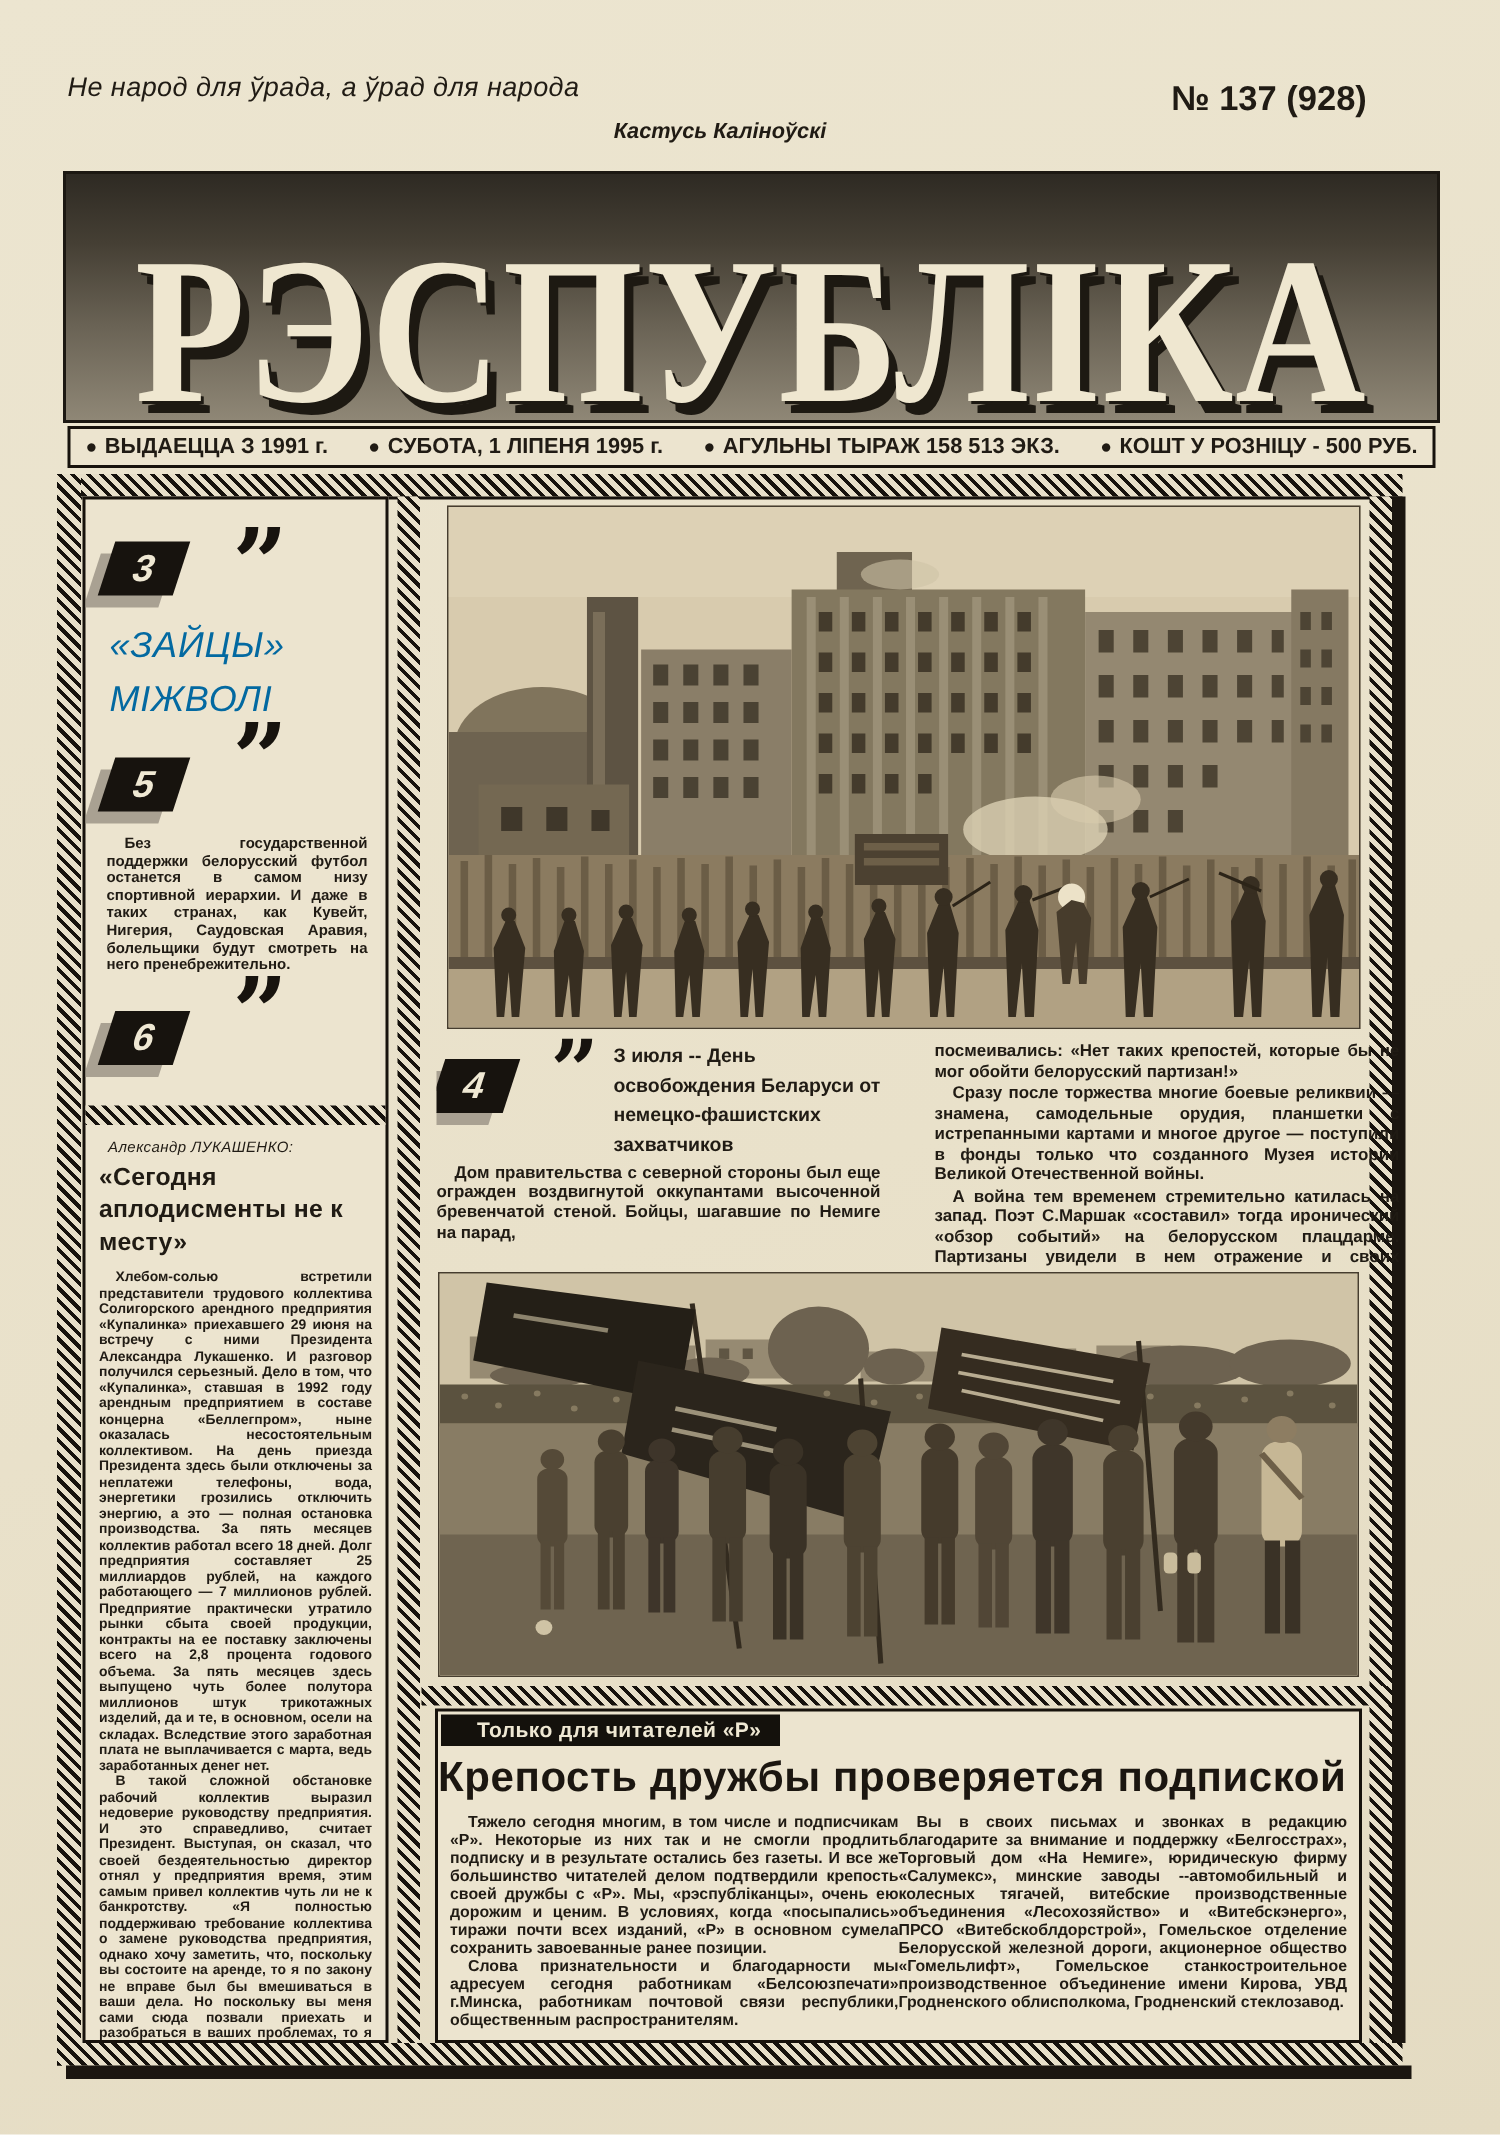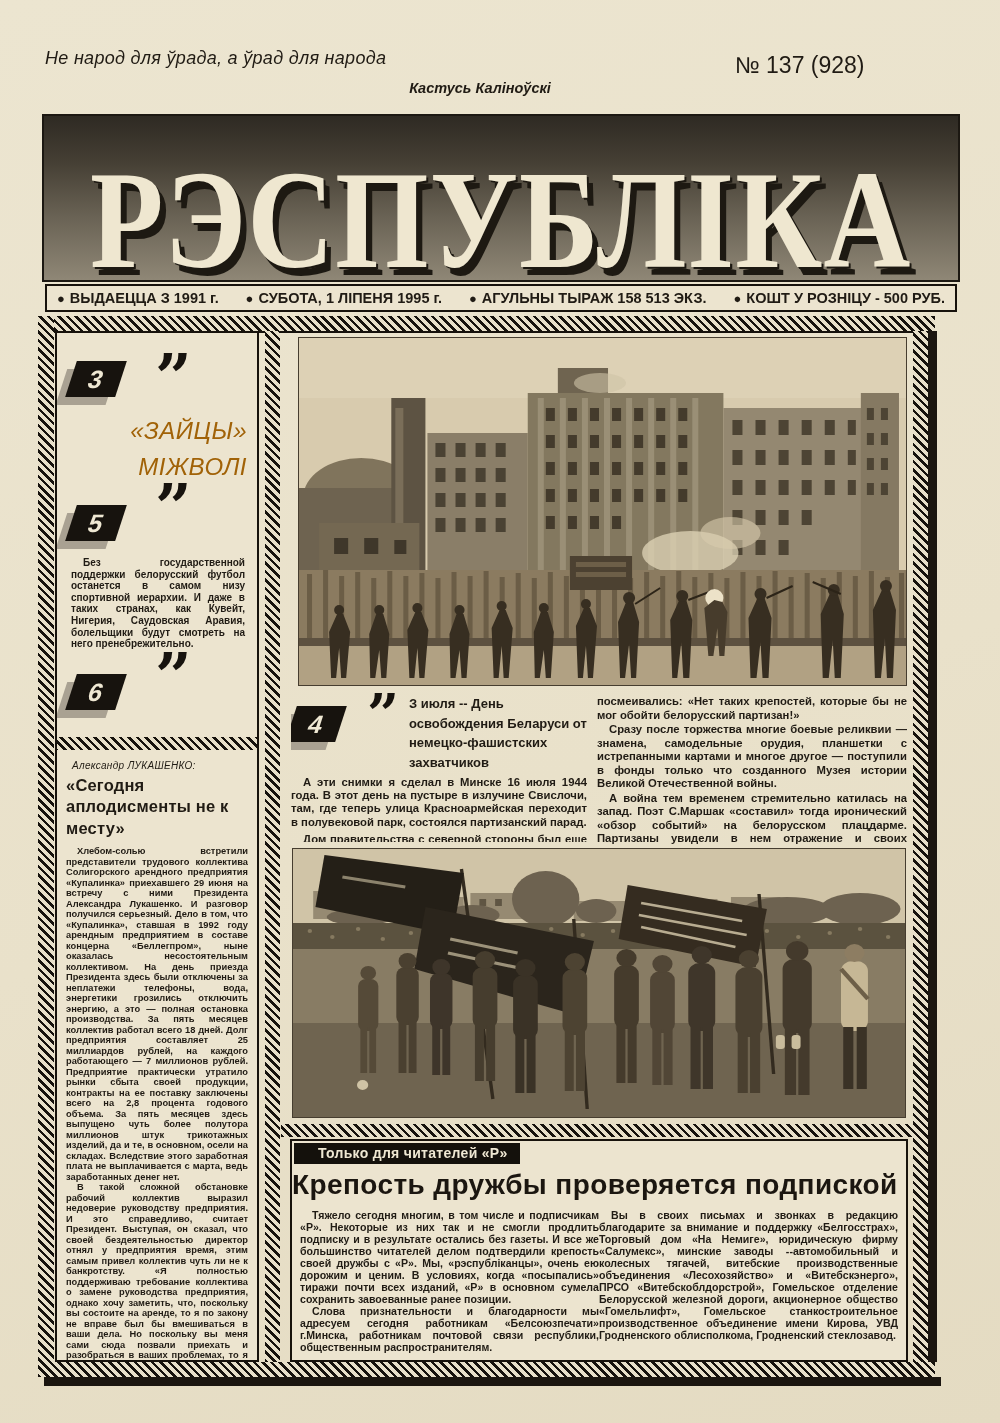--- a/index.html
+++ b/index.html
@@ -9,21 +9,21 @@
     font-family:"Liberation Sans",sans-serif;color:#201b14;
     -webkit-font-smoothing:antialiased;
   }
   .abs{position:absolute;}
   .hatch{background:repeating-linear-gradient(45deg,#16120d 0 2.5px,#e7dfc9 2.5px 6px);}
   .blackbar{background:#1b1610;}
 
   
   .motto{left:45px;top:48px;font-size:18px;font-weight:normal;font-style:italic;letter-spacing:.3px;}
   .motto-author{left:300px;top:80px;width:360px;text-align:center;font-size:14.5px;font-weight:bold;font-style:italic;}
-  .issue-no{left:735px;top:52px;width:222px;text-align:left;font-size:23px;font-weight:normal;}
+  .issue-no{left:735px;top:52px;width:222px;text-align:center;font-size:23px;font-weight:bold;}
 
   
   .masthead{
     left:42px;top:114px;width:914px;height:164px;
     background:linear-gradient(180deg,#2e2a23 0%,#453f34 28%,#6a6355 62%,#8f8776 100%);
     border:2px solid #1c1812;display:flex;align-items:flex-end;justify-content:center;overflow:hidden;
   }
   .masthead h1{
     margin:0;font-family:"Liberation Serif","DejaVu Serif",serif;font-weight:bold;
     font-size:118px;line-height:1;color:#efe7d0;letter-spacing:1px;
@@ -57,21 +57,21 @@
     width:50px;height:36px;background:#17130e;color:#efe8d3;
     font-size:25px;font-weight:bold;display:flex;align-items:center;justify-content:center;
     transform:skewX(-18deg);box-shadow:-7px 8px 0 #a9a192;margin-top:10px;
   }
   .qmark{
     font-family:"DejaVu Serif",serif;font-weight:bold;font-size:64px;line-height:.8;
     color:#17130e;margin-left:34px;letter-spacing:-4px;
   }
   .t-title{
     margin:2px 0 10px 4px;font-size:24px;line-height:1.5;font-style:italic;font-weight:normal;
-    letter-spacing:.5px;color:#a16207;text-align:right;
+    letter-spacing:.5px;color:#0369a1;
   }
   .t-title span{display:block;}
   .t-para{margin:6px 2px 14px 2px;font-size:10px;font-weight:bold;line-height:1.16;text-align:justify;text-indent:12px;}
   .l-divider{height:13px;margin:0 -2px;}
   .l-article{padding:8px 9px 0 9px;}
   .l-byline{font-size:10px;font-style:italic;margin:2px 0 4px 6px;letter-spacing:.3px;}
   .l-headline{font-size:16.5px;font-weight:800;line-height:1.3;margin:0 0 7px 0;letter-spacing:.2px;}
   .l-article p.body{margin:0;font-size:9.3px;font-weight:bold;line-height:1.13;text-align:justify;text-indent:11px;}
 
   
@@ -81,21 +81,21 @@
   .photo svg{display:block;width:100%;height:100%;}
 
   
   .cap-left{left:291px;top:692px;width:296px;height:150px;overflow:hidden;}
   .cap-row{display:flex;align-items:flex-start;}
   .cap-plate-wrap{width:118px;flex:0 0 118px;display:flex;}
   .cap-plate-wrap .plate{margin-top:14px;}
   .cap-plate-wrap .qmark{margin-left:26px;font-size:56px;}
   .cap-lead{font-size:13px;font-weight:bold;line-height:1.5;margin:2px 0 0 0;}
   .cap-body p{margin:4px 0 0 0;font-size:11.3px;font-weight:bold;line-height:1.17;text-align:justify;text-indent:12px;}
-  .cap-right{left:597px;top:695px;width:310px;height:150px;overflow:hidden;}
+  .cap-right{left:623px;top:695px;width:310px;height:150px;overflow:hidden;}
   .cap-right p{margin:0 0 1px 0;font-size:11.3px;font-weight:bold;line-height:1.2;text-align:justify;}
   .cap-right p + p{text-indent:12px;}
 
   
   .subbox{left:290px;top:1139px;width:618px;height:223px;border:2px solid #17120c;background:#ece4cf;overflow:hidden;box-sizing:border-box;}
   .kicker{display:inline-block;background:#14110c;color:#efe8d3;font-size:14px;font-weight:bold;padding:2px 12px 3px 24px;margin:2px 0 0 2px;letter-spacing:.3px;}
   .sub-headline{font-size:28px;font-weight:800;letter-spacing:.4px;margin:5px 0 9px 0;color:#1b1610;}
   .sub-cols{display:flex;padding:0 8px 0 8px;}
   .sub-col{flex:1;}
   .sub-col p{margin:0;font-size:10.6px;font-weight:bold;line-height:1.13;text-align:justify;text-indent:12px;}
@@ -370,21 +370,20 @@
 
 <div class="abs cap-left">
   <div class="cap-row">
     <div class="cap-plate-wrap">
       <div class="plate">4</div>
       <div class="qmark">”</div>
     </div>
     <p class="cap-lead">З июля -- День освобождения Беларуси от немецко-фашистских захватчиков</p>
   </div>
   <div class="cap-body">
-    <p>А  эти снимки я сделал в Минске 16 июля 1944 года. В этот день на пустыре в излучине Свислочи, там, где теперь улица Красноармейская переходит в полувековой парк, состоялся партизанский парад.</p>
     <p>Дом правительства с северной стороны был еще огражден воздвигнутой оккупантами высоченной бревенчатой стеной. Бойцы, шагавшие по Немиге на парад,</p>
   </div>
 </div>
 
 <div class="abs cap-right">
   <p>посмеивались: «Нет таких крепостей, которые бы не мог обойти белорусский партизан!»</p>
   <p>Сразу после торжества многие боевые реликвии — знамена, самодельные орудия, планшетки с истрепанными картами и многое другое — поступили в фонды только что созданного Музея истории Великой Отечественной войны.</p>
   <p>А война тем временем стремительно катилась на запад. Поэт С.Маршак «составил» тогда иронический «обзор событий» на белорусском плацдарме. Партизаны увидели в нем отражение и своих действий.</p>
 
 </div>

